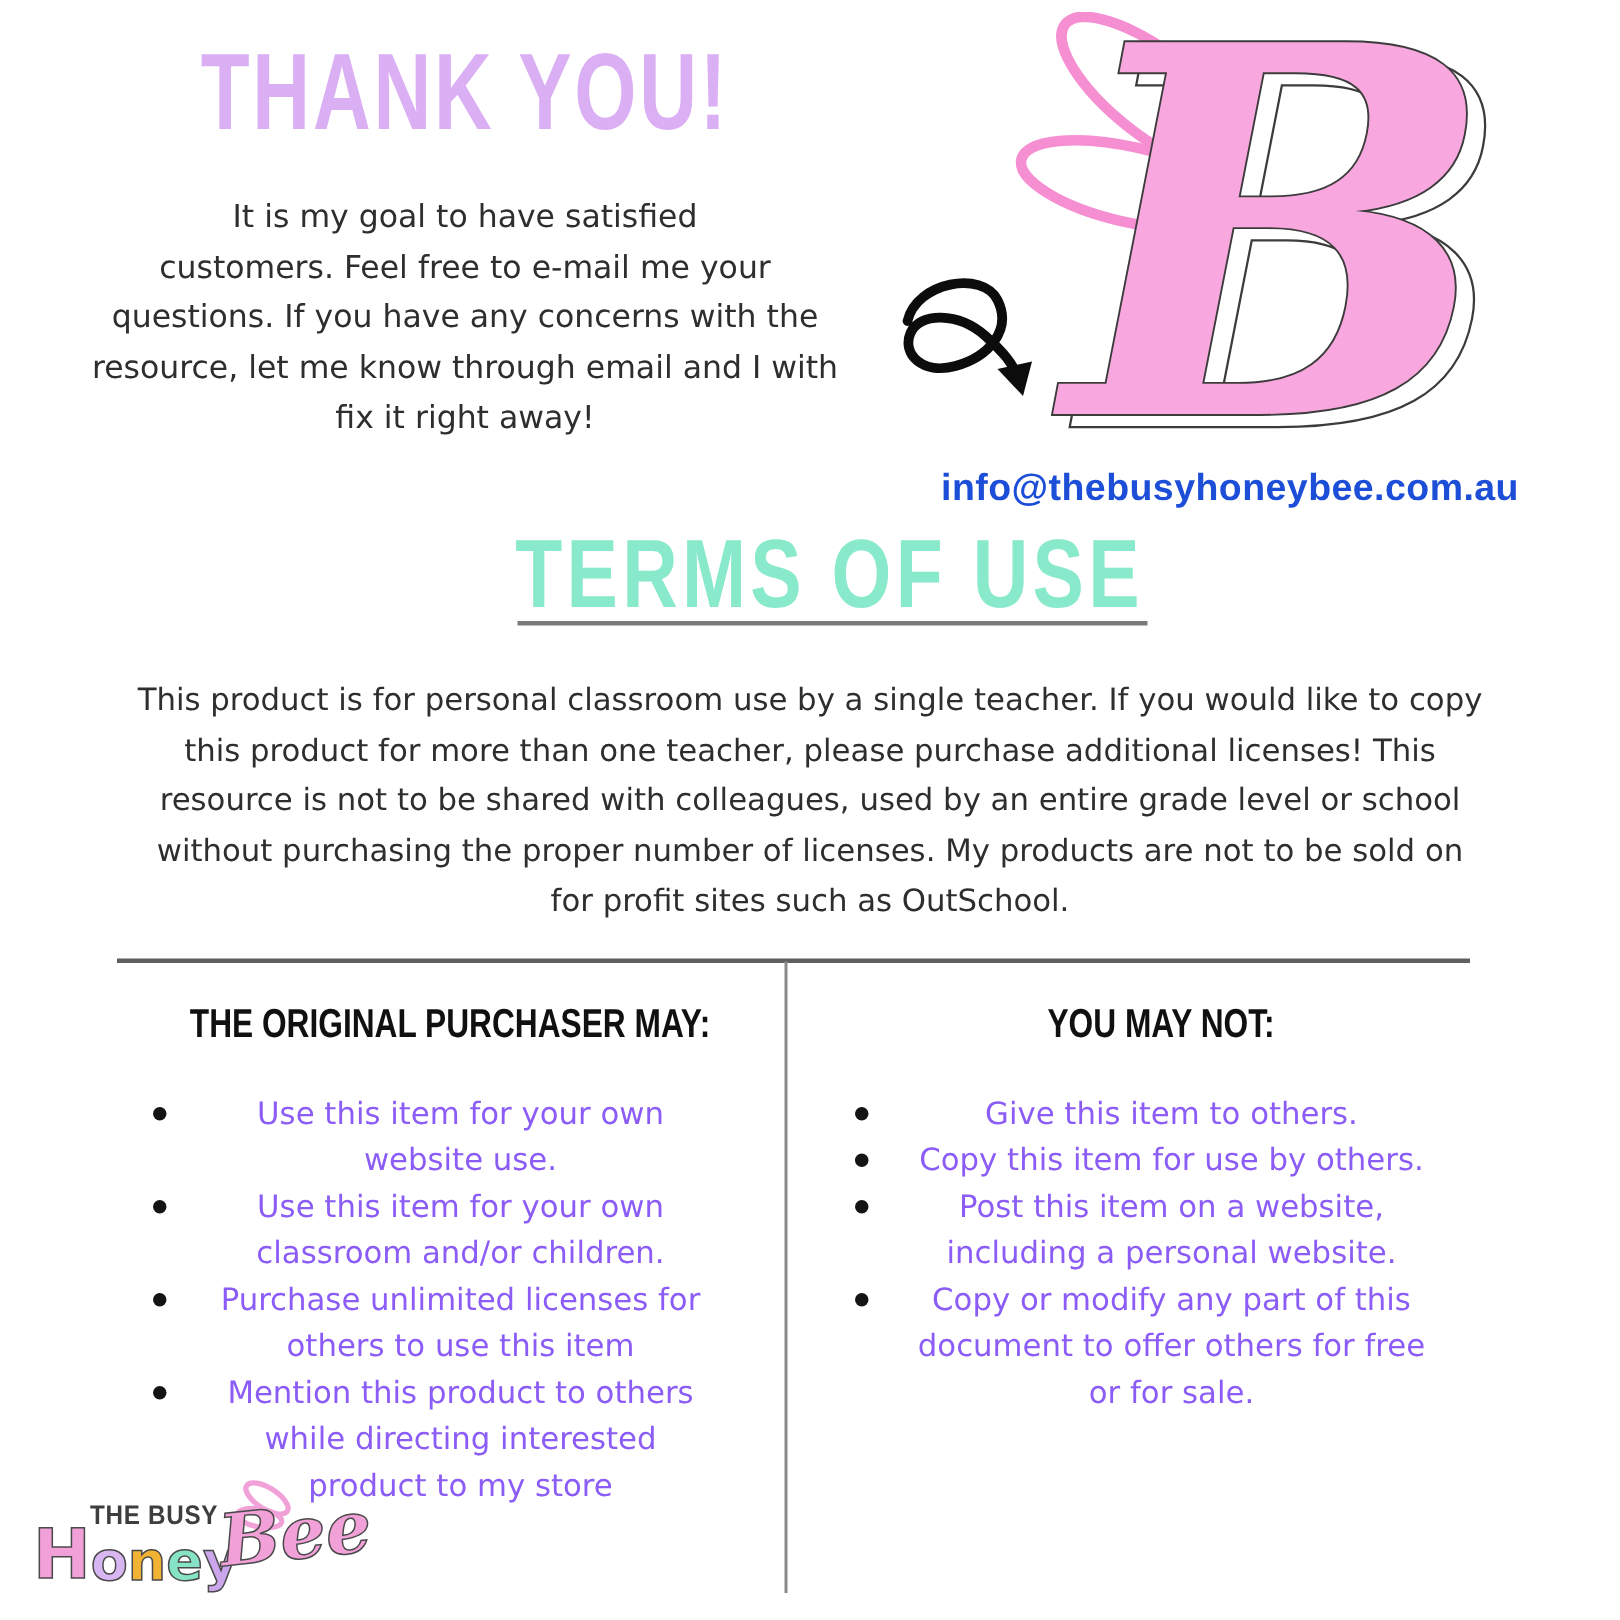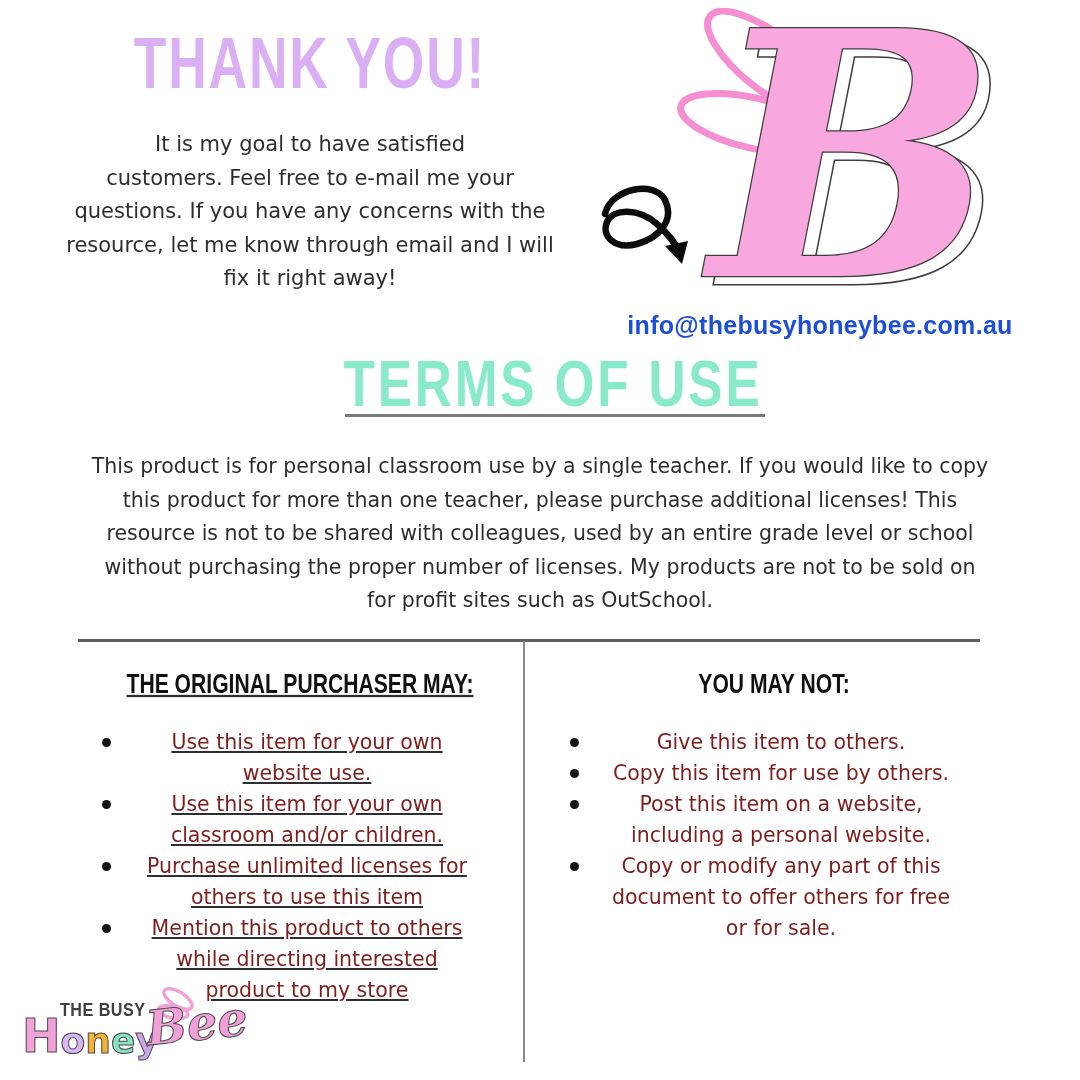--- a/index.html
+++ b/index.html
@@ -39,31 +39,31 @@
   }
   .terms-body {
     position:absolute; left:50px; top:450px; width:980px; text-align:center;
     font-size:20.5px; line-height:33.5px; color:#2e2e2e;
   }
 
   .rule-h { position:absolute; left:78px; top:639px; width:902px; height:3px; background:#5f5f5f; }
   .rule-v { position:absolute; left:523px; top:641px; width:2px; height:421px; background:#8a8a8a; }
 
   .col { position:absolute; top:668px; }
-  .col-left  { left:88px;  width:424px;text-decoration:underline; }
+  .col-left  { left:88px;  width:424px; }
   .col-right { left:556px; width:436px; }
   .col-heading {
     text-align:center; font-family:"Liberation Sans", sans-serif; font-weight:bold;
     font-size:24px; color:#101010; transform:scale(0.88,1.12);
     transform-origin:center top; white-space:nowrap;
   }
   .col ul { list-style:none; margin-top:31px; }
   .col li {
     position:relative; padding:0 26px 0 40px; text-align:center;
-    font-size:20.5px; line-height:31px; color:#7f1d1d;
+    font-size:20.5px; line-height:31px; color:#8b5cf6;
   }
   .col li::before {
     content:""; position:absolute; left:14px; top:11px;
     width:9px; height:9px; border-radius:50%; background:#141414;
   }
 
   .footer-logo { position:absolute; left:20px; top:993px; width:250px; height:87px; }
   .footer-logo .the-busy {
     position:absolute; left:40px; top:7px;
     font-family:"Liberation Sans", sans-serif; font-weight:bold;
@@ -100,21 +100,21 @@
       <div>
         <div>It is my goal to have satisfied</div>
       </div>
       <div>
         <div>customers. Feel free to e-mail me your</div>
       </div>
       <div>
         <div>questions. If you have any concerns with the</div>
       </div>
       <div>
-        <div>resource, let me know through email and I will</div>
+        <div>resource, let me know through email and I with</div>
       </div>
       <div>
         <div>fix it right away!</div>
       </div>
     </div>
 
   <svg class="brand-logo-svg" width="400" height="295" viewBox="0 0 400 295">
     <ellipse cx="130" cy="55" rx="76" ry="28" transform="rotate(38 130 55)" fill="#ffffff" stroke="#F58FD2" stroke-width="7"></ellipse>
     <ellipse cx="113" cy="115" rx="74" ry="25" transform="rotate(13 113 115)" fill="#ffffff" stroke="#F58FD2" stroke-width="7"></ellipse>
     <text x="82" y="276" font-family="DejaVu Serif, serif" font-style="italic" font-weight="bold" font-size="340" fill="#ffffff" stroke="#3c3c3c" stroke-width="3" paint-order="stroke">B</text>

